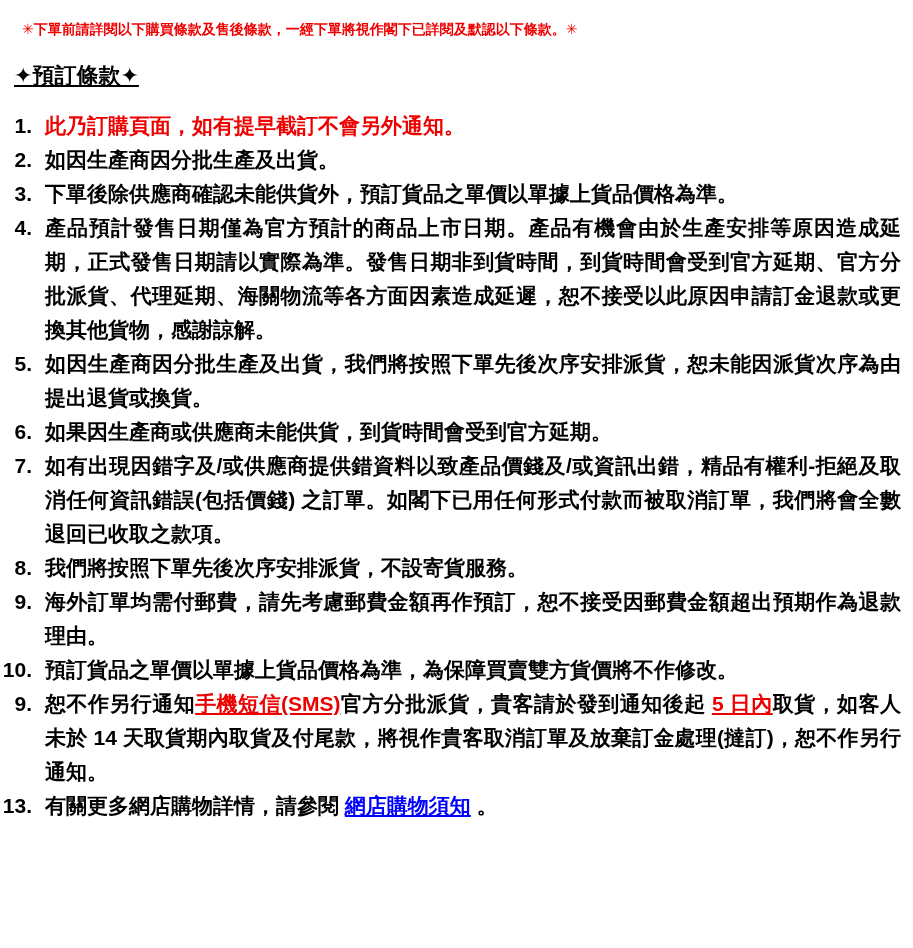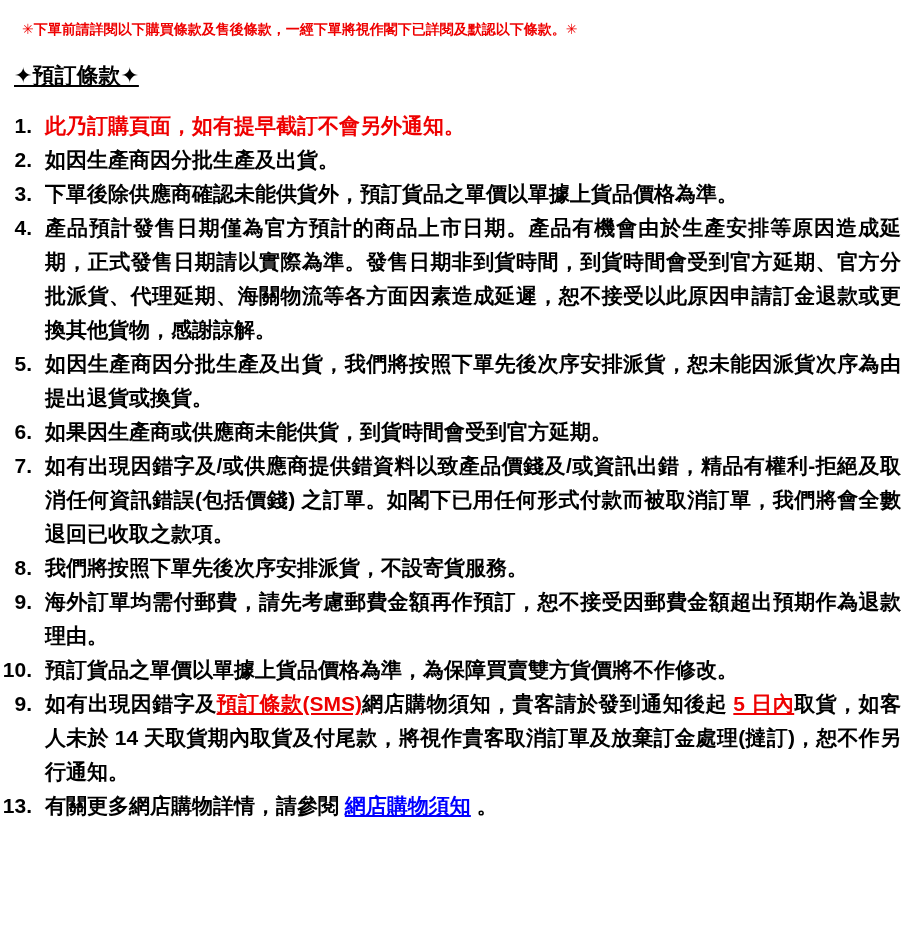--- a/index.html
+++ b/index.html
@@ -115,20 +115,20 @@
       <div class="term-item">
         <span class="term-num">9.</span>
         <span class="term-content"><span class="seg-normal">海外訂單均需付郵費，請先考慮郵費金額再作預訂，恕不接受因郵費金額超出預期作為退款理由。</span></span>
       </div>
       <div class="term-item">
         <span class="term-num">10.</span>
         <span class="term-content"><span class="seg-normal">預訂貨品之單價以單據上貨品價格為準，為保障買賣雙方貨價將不作修改。</span></span>
       </div>
       <div class="term-item">
         <span class="term-num">9.</span>
-        <span class="term-content"><span class="seg-normal">如有出現因錯字及</span><span class="seg-red-underline">預訂條款(SMS)</span><span class="seg-normal">網店購物須知，貴客請於發到通知後起 </span><span class="seg-red-underline">5 日內</span><span class="seg-normal">取貨，如客人未於 14 天取貨期內取貨及付尾款，將視作貴客取消訂單及放棄訂金處理(撻訂)，恕不作另行通知。</span></span>
+        <span class="term-content"><span class="seg-normal">恕不作另行通知</span><span class="seg-red-underline">手機短信(SMS)</span><span class="seg-normal">官方分批派貨，貴客請於發到通知後起 </span><span class="seg-red-underline">5 日內</span><span class="seg-normal">取貨，如客人未於 14 天取貨期內取貨及付尾款，將視作貴客取消訂單及放棄訂金處理(撻訂)，恕不作另行通知。</span></span>
       </div>
       <div class="term-item">
         <span class="term-num">13.</span>
         <span class="term-content"><span class="seg-normal">有關更多網店購物詳情，請參閱 </span><a class="seg-link">網店購物須知</a><span class="seg-normal"> 。</span></span>
       </div>
     </div>
 </div>
 
 </body></html>

